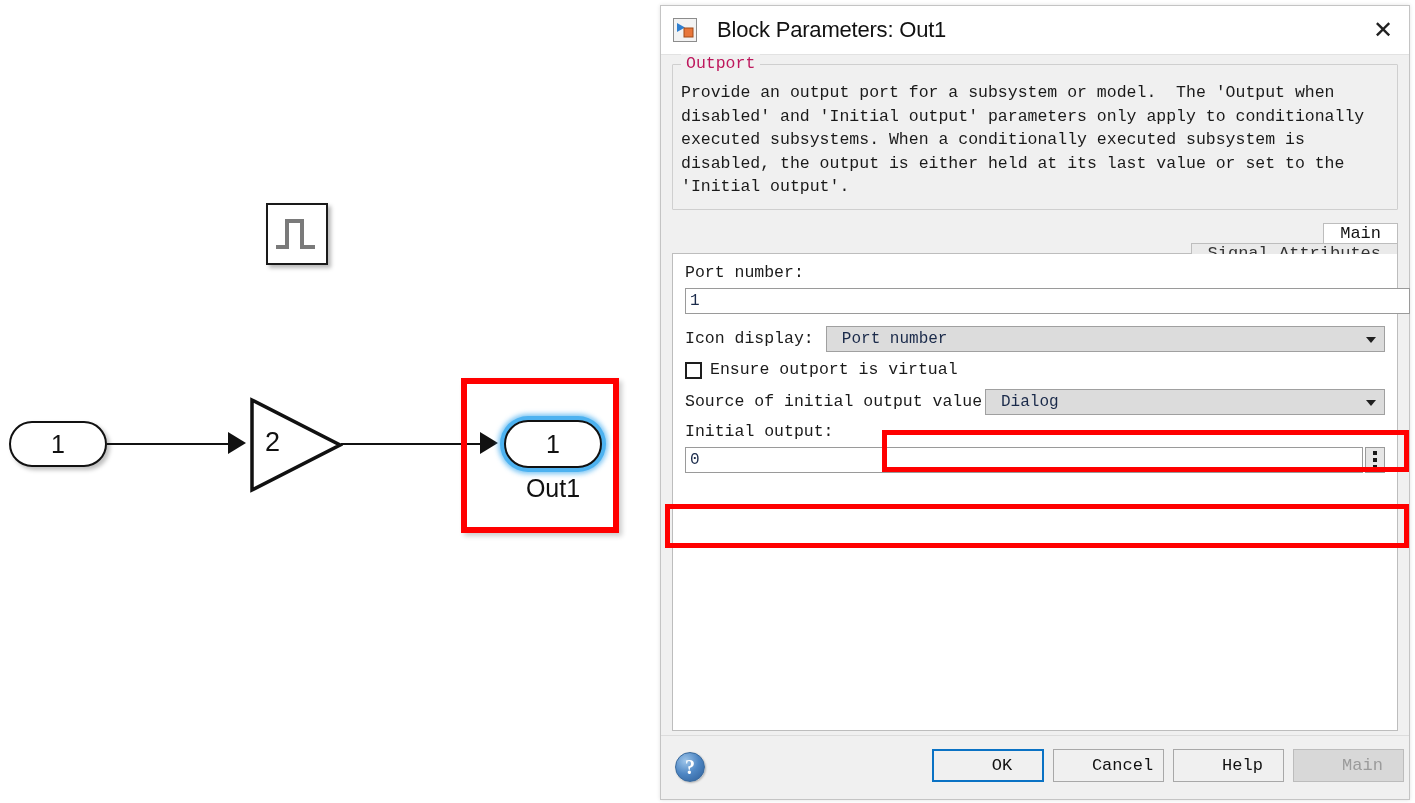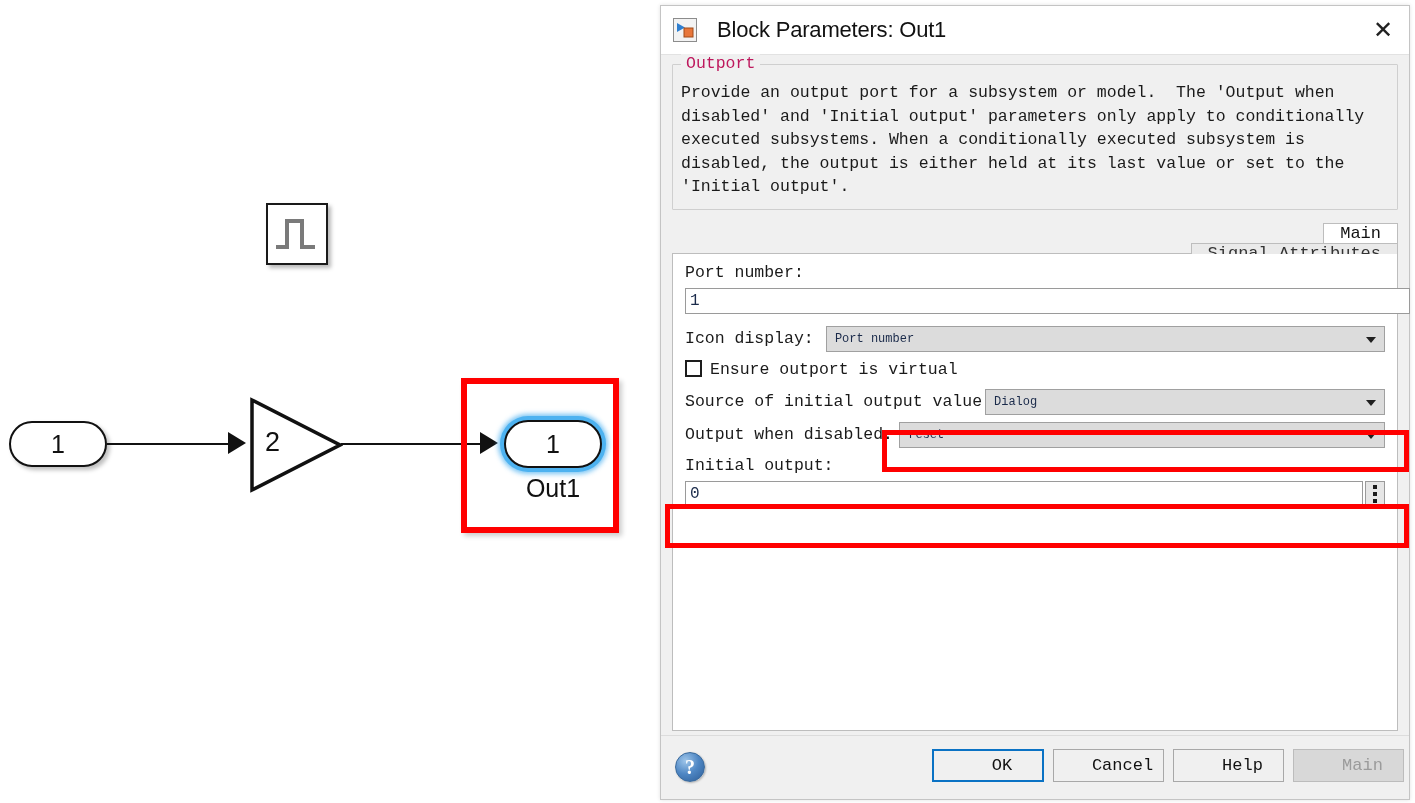--- a/index.html
+++ b/index.html
@@ -270,38 +270,38 @@
   }
 
   .combo {
     height: 26px;
     border: 1px solid #a0a0a0;
     background: #dcdcdc;
     box-sizing: border-box;
     display: flex;
     align-items: center;
     position: relative;
-    font-size: 12px;
+    font-size: 16px;
     color: #1a2a4a;
-    padding-left: 8px;
+    padding-left: 15px;
     cursor: pointer;
   }
   .combo .caret {
     position: absolute;
     right: 8px; top: 50%;
     margin-top: -2px;
     width: 0; height: 0;
     border-left: 5px solid transparent;
     border-right: 5px solid transparent;
     border-top: 6px solid #202020;
   }
 
   .checkrow {
     display: flex;
-    align-items: flex-start;
+    align-items: flex-end;
     margin: 8px 0 10px 0;
   }
   .checkbox {
     width: 17px; height: 17px;
     border: 2px solid #1d1d1d;
     background: #ffffff;
     box-sizing: border-box;
     margin-right: 8px;
     cursor: pointer;
   }
@@ -475,27 +475,20 @@
     </div>
 
     <div class="row" style="margin-bottom:7px;">
       <div class="fieldlabel" style="width:300px;">Source of initial output value:</div>
       <div class="combo" style="width:425px;">
         <span>Dialog</span>
         <span class="caret"></span>
       </div>
     </div>
 
-    <div class="row" style="margin-bottom:8px;">
-      <div class="fieldlabel" style="width:222px;">Output when disabled:</div>
-      <div class="combo" style="width:503px;">
-        <span>reset</span>
-        <span class="caret"></span>
-      </div>
-    </div>
 
     <div class="fieldlabel" style="margin-bottom:6px;">Initial output:</div>
     <div class="row">
       <div class="textinput" style="width:702px;">
         <span>0</span>
       </div>
       <div class="dotsbtn" style="margin-left:2px;">
         <i></i>
         <i></i>
         <i></i>

